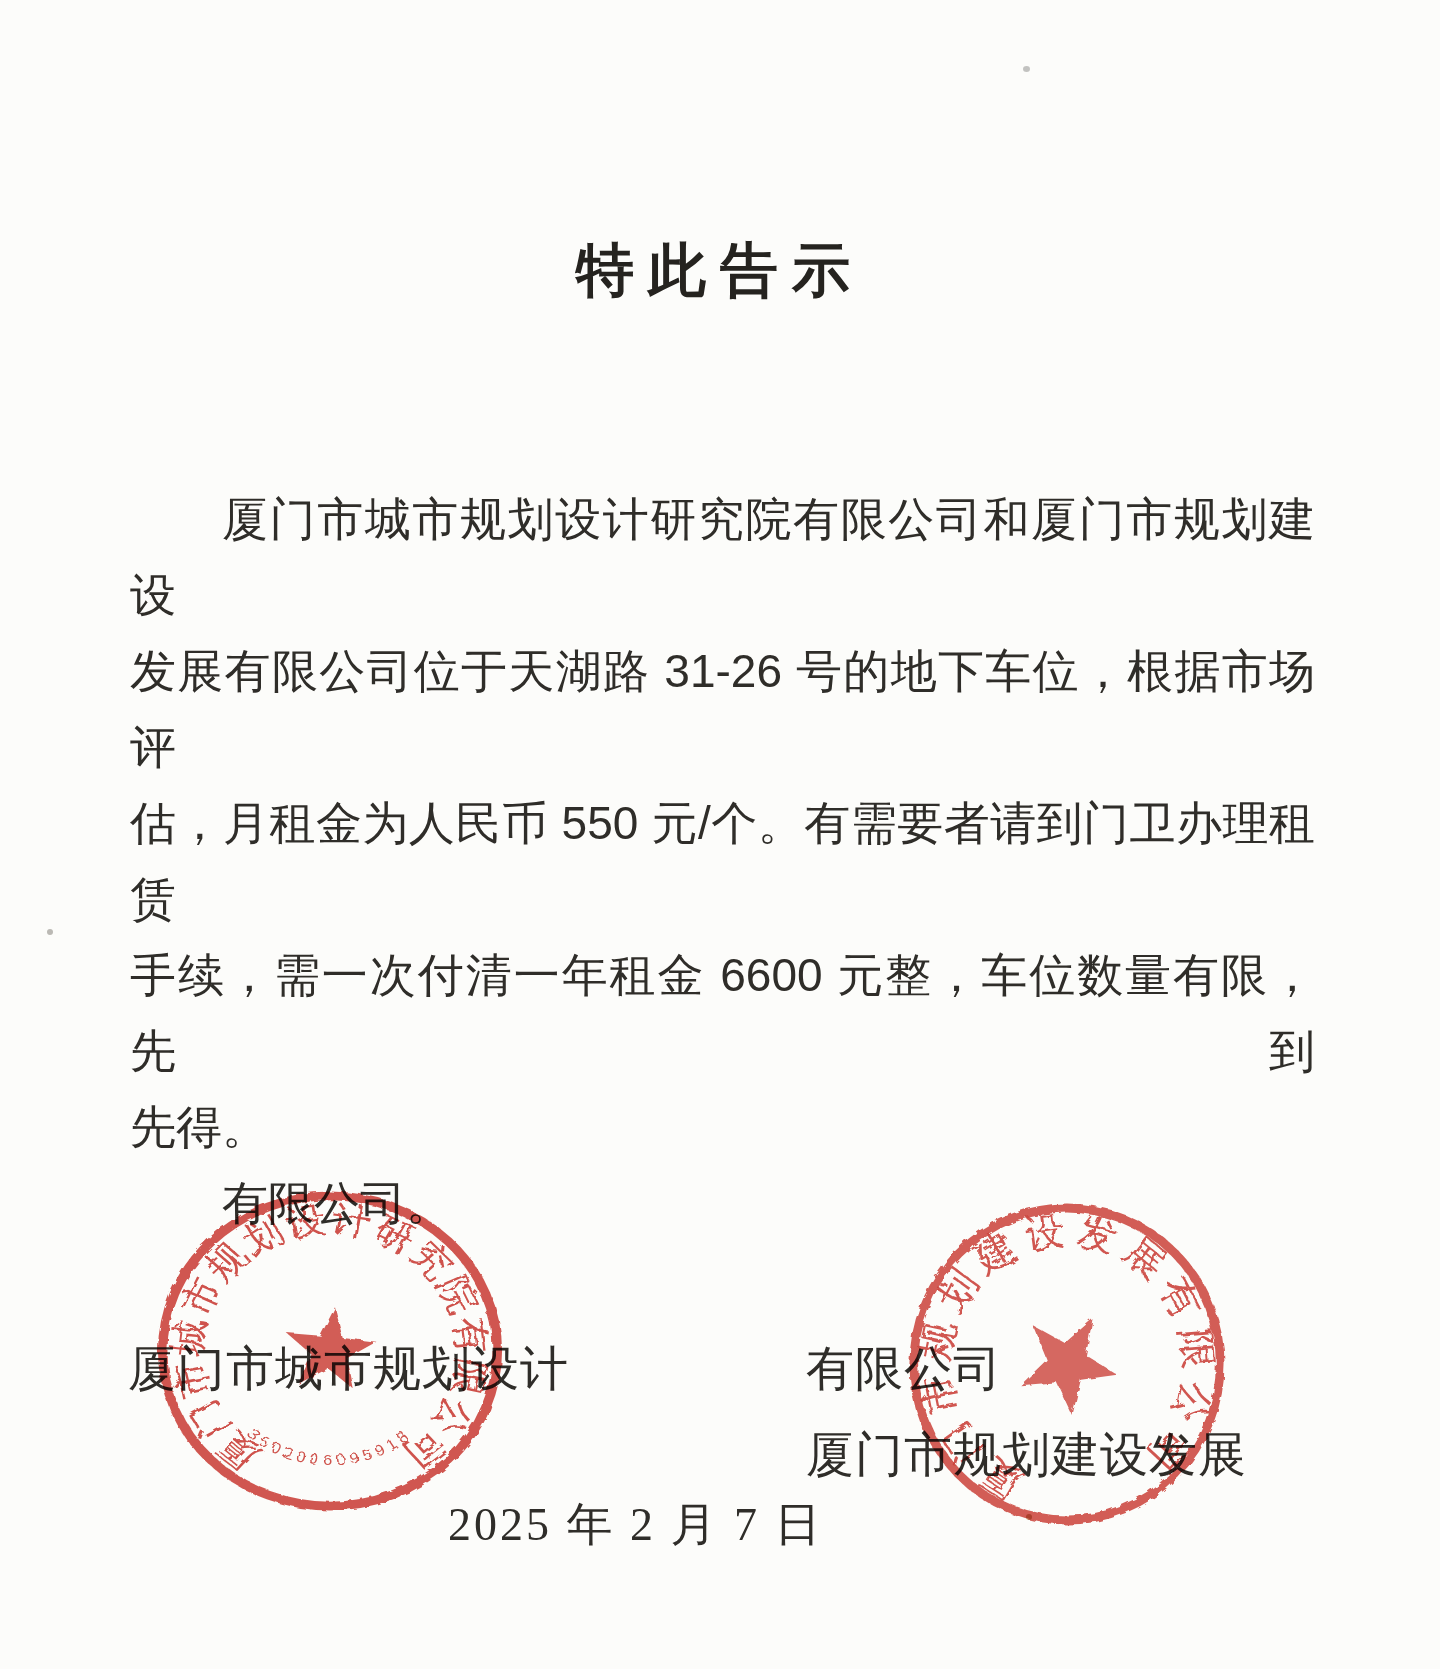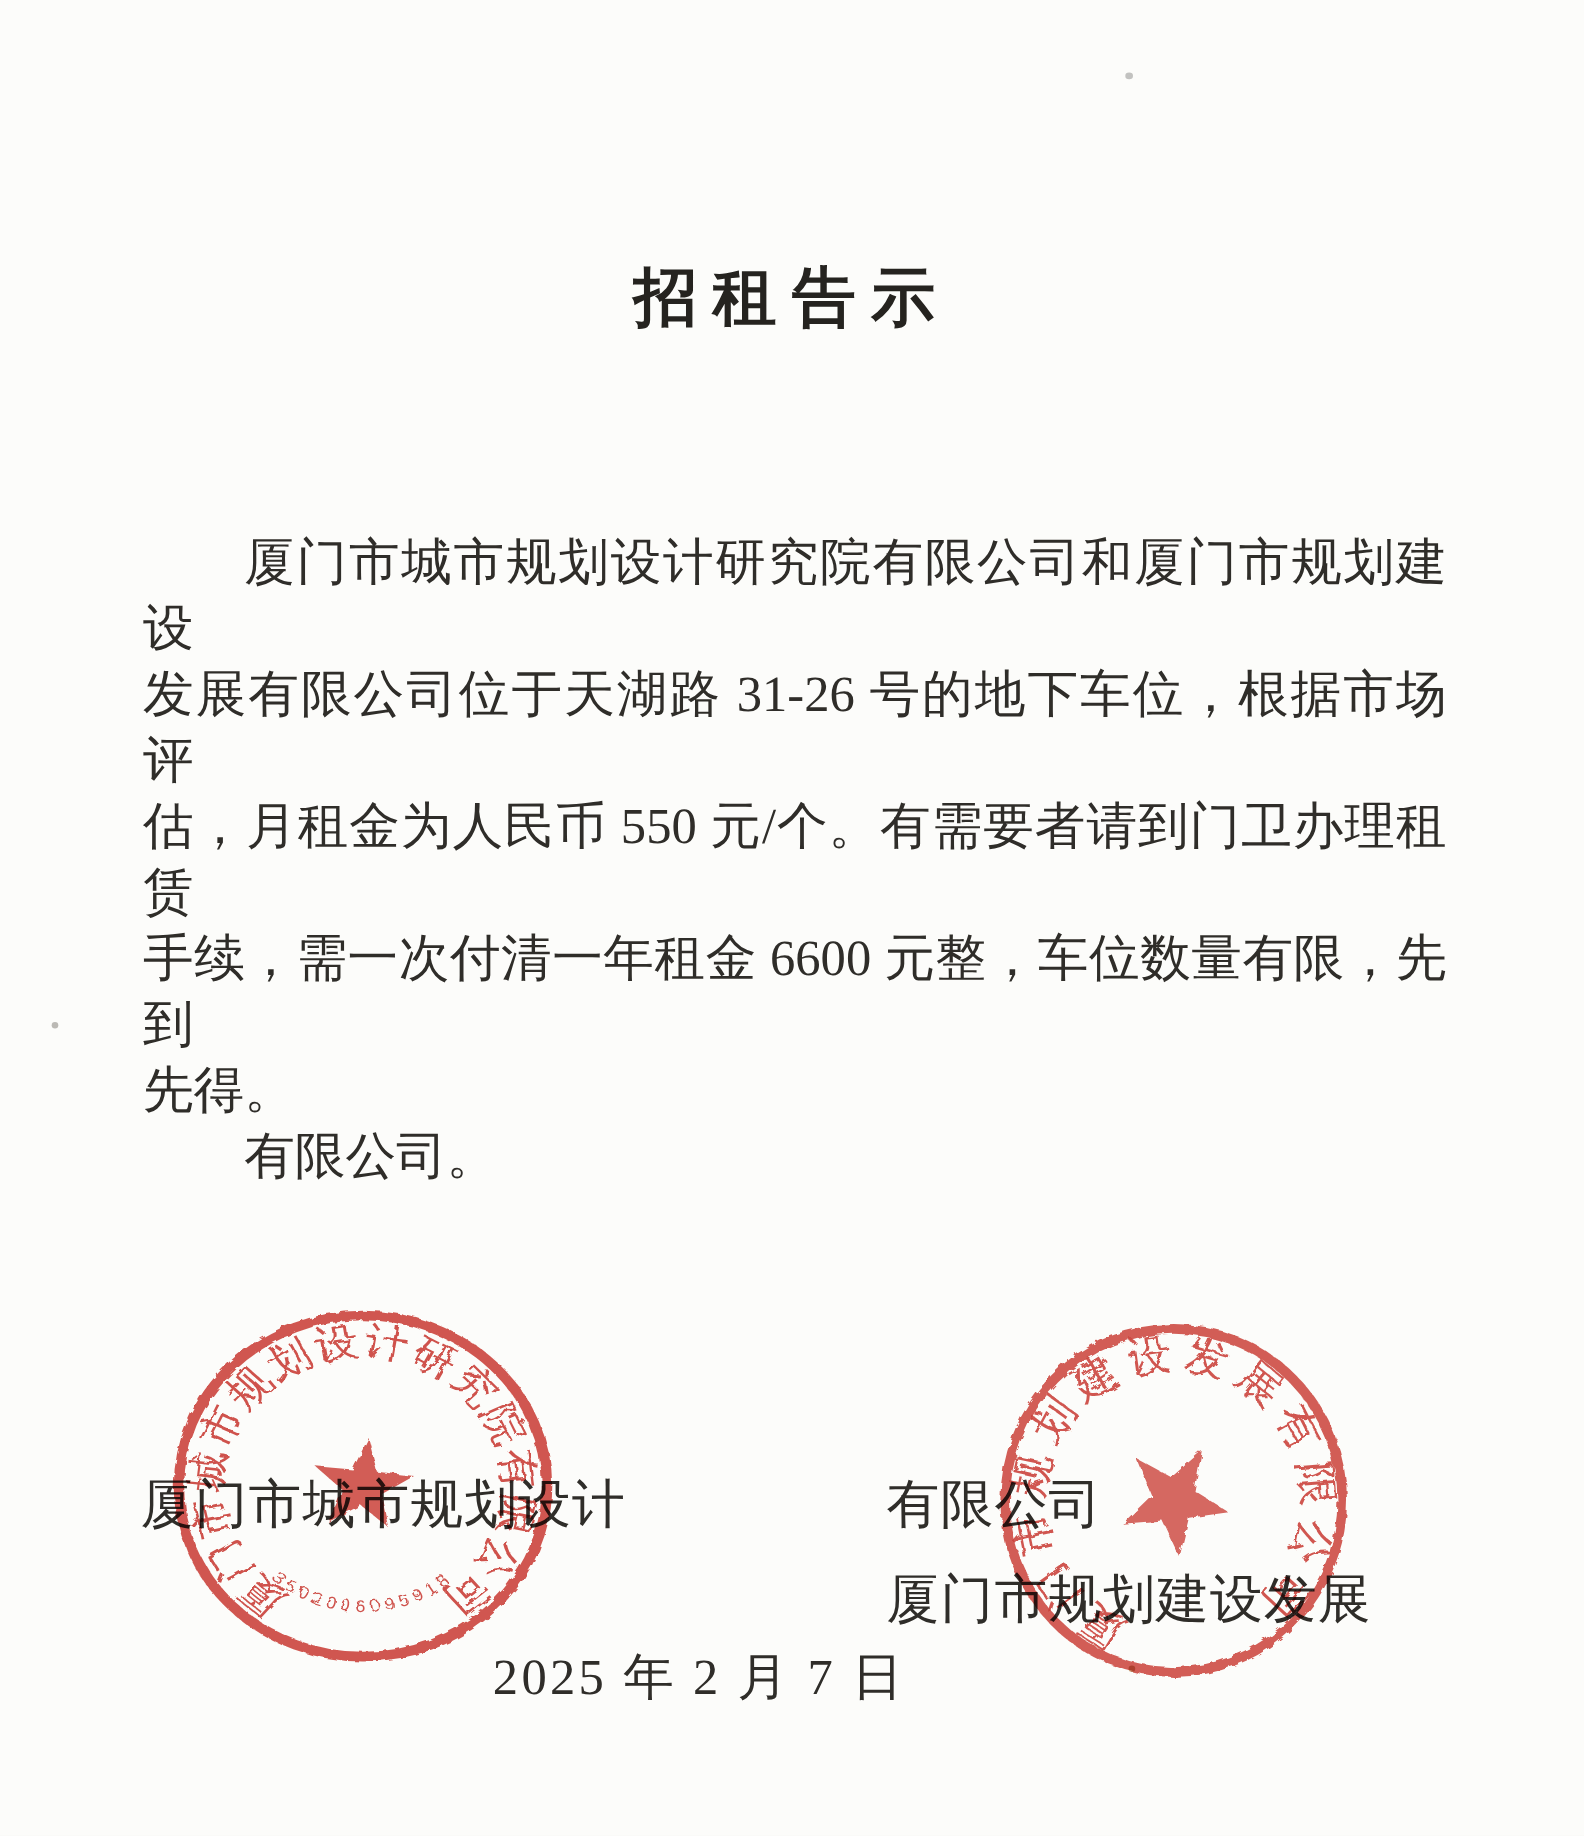--- a/index.html
+++ b/index.html
@@ -23,23 +23,23 @@
     font-weight: 700;
     font-size: 58px;
     letter-spacing: 14px;
     color: #25231f;
   }
   .body-text {
     position: absolute;
     top: 481px;
     left: 130px;
     width: 1185px;
-    font-family: Liberation Serif, serif;
+    font-family: Liberation Sans, sans-serif;
     font-size: 46px;
-    line-height: 60px;
+    line-height: 76px;
     color: #2f2d29;
   }
   .body-line { white-space: nowrap; }
   .body-line.fill {
     white-space: normal;
     text-align: justify;
     text-align-last: justify;
   }
   .body-line.indent { text-indent: 2em; }
   .contact {
@@ -90,21 +90,21 @@
 </style>
 </head>
 <body>
 
 <div class="page">
 
   <div class="speck speck-1"></div>
   <div class="speck speck-2"></div>
   <div class="speck speck-3"></div>
 
-  <h1 class="title">招租告示</h1>
+  <h1 class="title">特此告示</h1>
 
   <div class="body-text">
     <div class="body-line fill indent">厦门市城市规划设计研究院有限公司和厦门市规划建设</div>
     <div class="body-line fill">发展有限公司位于天湖路 31-26 号的地下车位，根据市场评</div>
     <div class="body-line fill">估，月租金为人民币 550 元/个。有需要者请到门卫办理租赁</div>
     <div class="body-line fill">手续，需一次付清一年租金 6600 元整，车位数量有限，先到</div>
     <div class="body-line">先得。</div>
     <div class="body-line indent">有限公司。</div>
   </div>
 

